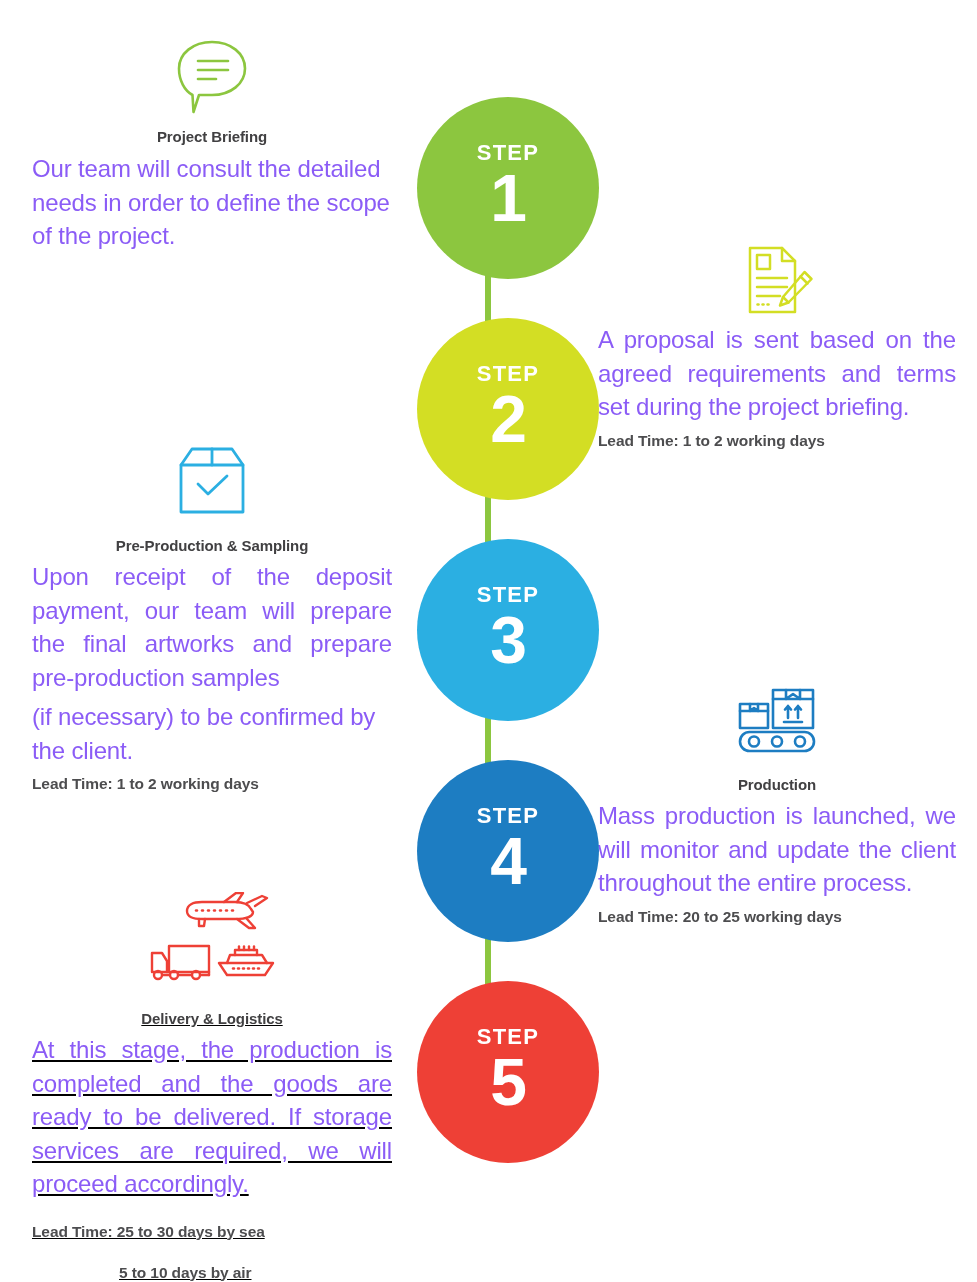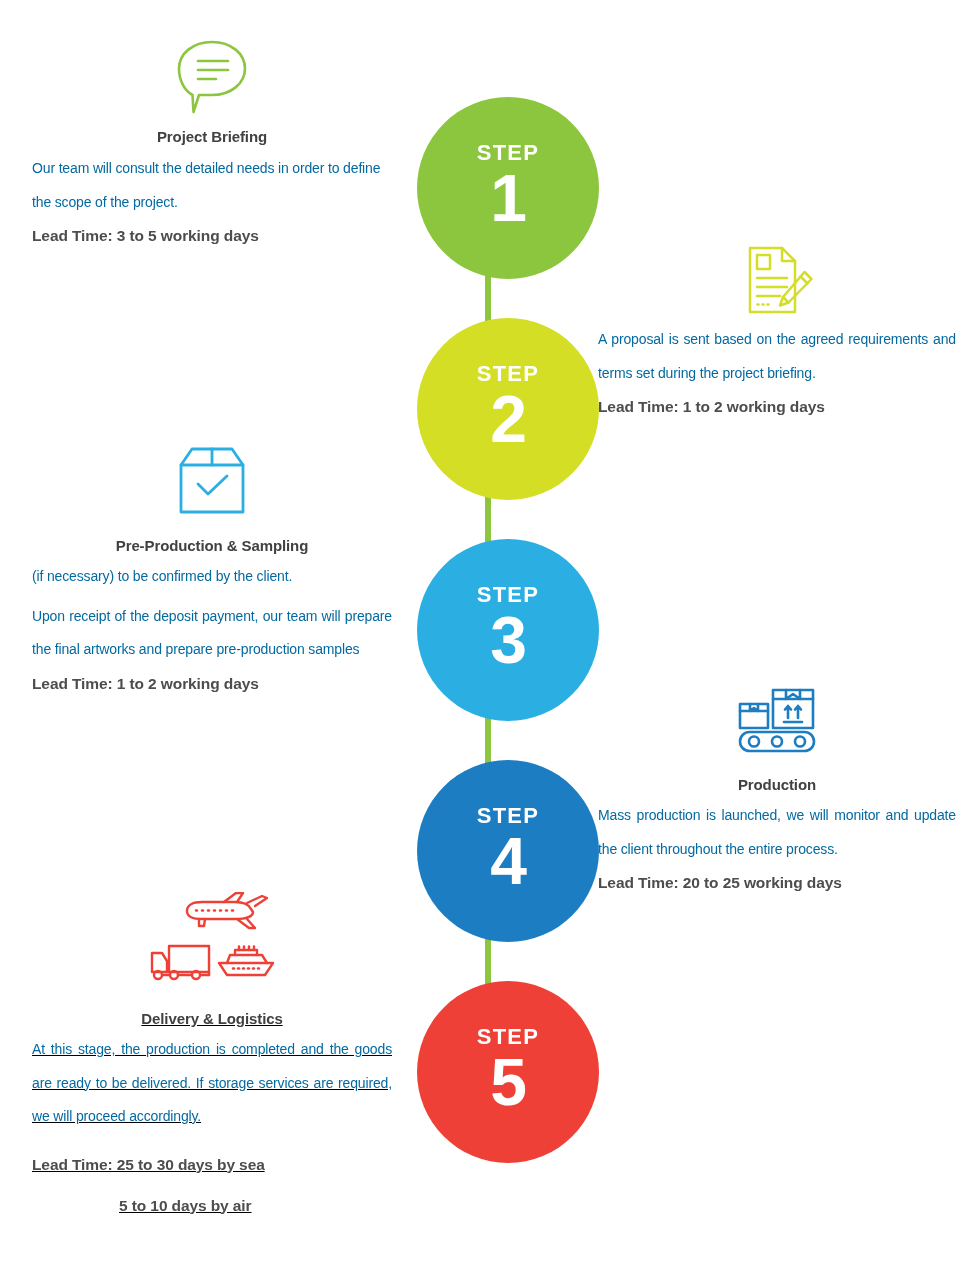--- a/index.html
+++ b/index.html
@@ -82,22 +82,22 @@
   .icon-wrap svg { display: block; }
 
   .block-title {
     font-size: 15px;
     font-weight: bold;
     color: #414042;
     text-align: center;
     letter-spacing: -0.1px;
   }
   .block-body {
-    font-size: 14px;
-    color: #0369a1;
+    font-size: 24px;
+    color: #8b5cf6;
     line-height: 33.5px;
     text-align: justify;
     letter-spacing: -0.15px;
     font-weight: 350;
   }
   .block-body.ragged { text-align: left; }
   .lead {
     font-size: 15.5px;
     font-weight: bold;
     color: #4D4D4F;
@@ -169,21 +169,20 @@
       <g fill="none" stroke="#8CC63F" stroke-width="2.6" stroke-linecap="round" stroke-linejoin="round">
         <path d="M37 4 C56 4 70 15.5 70 30.5 C70 45.5 56 57 37 57 L24 57 L18.5 74 L17.5 57 C9.5 52.5 4 42.5 4 30.5 C4 15.5 18 4 37 4 Z"></path>
         <line x1="23" y1="23" x2="53" y2="23"></line>
         <line x1="23" y1="32" x2="53" y2="32"></line>
         <line x1="23" y1="41" x2="41" y2="41"></line>
       </g>
     </svg>
   </div>
   <div class="block-title">Project Briefing</div>
   <div class="block-body ragged">Our team will consult the detailed needs in order to define the scope of the project.</div>
-  <div class="lead">Lead Time: 3 to 5 working days</div>
 </div>
 
 <div class="block block-right" id="block-2">
   <div class="icon-wrap">
     <svg width="78" height="72" viewBox="0 0 78 72">
       <g fill="none" stroke="#D3DE24" stroke-width="2.5" stroke-linecap="round" stroke-linejoin="round">
         <path d="M12 3 L44 3 L57 16 L57 67 L12 67 Z"></path>
         <path d="M44 3 L44 16 L57 16"></path>
         <rect x="19" y="10" width="13" height="14"></rect>
         <line x1="19" y1="33" x2="49" y2="33"></line>
@@ -207,22 +206,22 @@
     <svg width="68" height="70" viewBox="0 0 68 70">
       <g fill="none" stroke="#2BAFE2" stroke-width="2.8" stroke-linecap="round" stroke-linejoin="round">
         <path d="M14 3 L54 3 L65 19 L65 66 L3 66 L3 19 Z"></path>
         <line x1="3" y1="19" x2="65" y2="19"></line>
         <line x1="34" y1="3" x2="34" y2="19"></line>
         <polyline points="20,38 30,48 49,30"></polyline>
       </g>
     </svg>
   </div>
   <div class="block-title">Pre-Production &amp; Sampling</div>
+  <div class="block-body">Upon receipt of the deposit payment, our team will prepare the final artworks and prepare pre-production samples</div>
   <div class="block-body ragged">(if necessary) to be confirmed by the client.</div>
-  <div class="block-body">Upon receipt of the deposit payment, our team will prepare the final artworks and prepare pre-production samples</div>
   <div class="lead">Lead Time: 1 to 2 working days</div>
 </div>
 
 <div class="block block-right" id="block-4">
   <div class="icon-wrap">
     <svg width="82" height="68" viewBox="0 0 82 68">
       <g fill="none" stroke="#1D7DC2" stroke-width="2.6" stroke-linecap="round" stroke-linejoin="round">
         <rect x="4" y="18" width="28" height="24"></rect>
         <line x1="4" y1="25" x2="32" y2="25"></line>
         <polyline points="14,18 14,25 18,22 22,25 22,18"></polyline>

